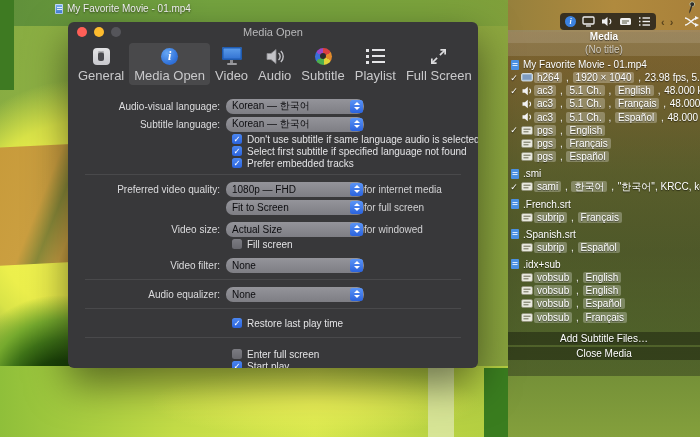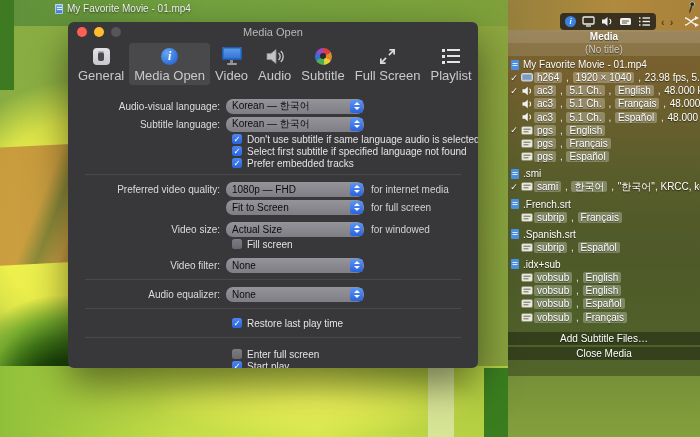--- a/index.html
+++ b/index.html
@@ -80,21 +80,21 @@
   .ic-play { width:17px; height:17px; border-radius:50%; background:#ebebed; display:flex; align-items:center; justify-content:center; }
   .ic-play::after { content:""; border-left:7px solid #1d1d1f; border-top:4.5px solid transparent; border-bottom:4.5px solid transparent; margin-left:2px; }
   .ic-key { width:18px; height:16px; border-radius:3px; background:linear-gradient(#a7a7ab,#86868a);
     box-shadow:inset 0 0 0 1px #6e6e72; position:relative; }
   .ic-key::after { content:""; position:absolute; right:3px; top:3px; width:7px; height:1.5px; background:#d4d4d6;
     box-shadow:-3px 3px 0 #c4c4c6; }
 
   .form { padding-top:9px; }
   .frow { display:flex; align-items:center; height:18px; }
   .frow .lbl { width:158px; text-align:right; padding-right:6px; color:#dcdcde; white-space:nowrap; }
-  .note { margin-left:7px; color:#d2d2d4; white-space:nowrap;text-align:center; }
+  .note { color:#d2d2d4; white-space:nowrap;text-align:center; }
   .popup { width:138px; height:15px; background:linear-gradient(#94949a,#7e7e84); border-radius:7px;
     display:flex; align-items:center; color:#0d0d10; padding-left:6px; position:relative; flex:none; }
   .popup .pv { overflow:hidden; white-space:nowrap; }
   .stepper { position:absolute; right:1px; top:1px; width:13px; height:13px; border-radius:2.5px;
     background:linear-gradient(#5a94f6,#2b63dd); display:flex; flex-direction:column; align-items:center; justify-content:center; gap:1.5px; }
   .stepper b { width:0; height:0; border-left:3px solid transparent; border-right:3px solid transparent; }
   .stepper .up { border-bottom:3.5px solid #fff; }
   .stepper .dn { border-top:3.5px solid #fff; }
 
   .cbrow { display:flex; align-items:center; height:12px; margin-left:164px; color:#e3e3e5; white-space:nowrap; }
@@ -210,40 +210,40 @@
         <span class="tb-label">Audio</span>
       </div>
       <div class="tb-item">
         <div class="tb-ic">
             <span class="ic-sub"></span>
           </div>
         <span class="tb-label">Subtitle</span>
       </div>
       <div class="tb-item">
         <div class="tb-ic">
+            <span class="ic-playlist">
+              <i></i>
+              <i></i>
+              <i></i>
+            </span>
+          </div>
+        <span class="tb-label">Playlist</span>
+      </div>
+      <div class="tb-item">
+        <div class="tb-ic">
           <svg width="19" height="19" viewBox="0 0 20 20">
             <g stroke="#dcdcde" stroke-width="1.8" fill="none">
               <path d="M11.5 8.5 L17 3"></path>
                 <path d="M12 3 h5 v5" fill="none"></path>
               <path d="M8.5 11.5 L3 17"></path>
                 <path d="M3 12 v5 h5" fill="none"></path>
             </g>
           </svg>
         </div>
         <span class="tb-label">Full Screen</span>
-      </div>
-      <div class="tb-item">
-        <div class="tb-ic">
-            <span class="ic-playlist">
-              <i></i>
-              <i></i>
-              <i></i>
-            </span>
-          </div>
-        <span class="tb-label">Playlist</span>
       </div>
       <div class="tb-item">
         <div class="tb-ic">
             <span class="ic-key"></span>
           </div>
         <span class="tb-label">Keyboard</span>
       </div>
     </div>
 
     <div class="form">

